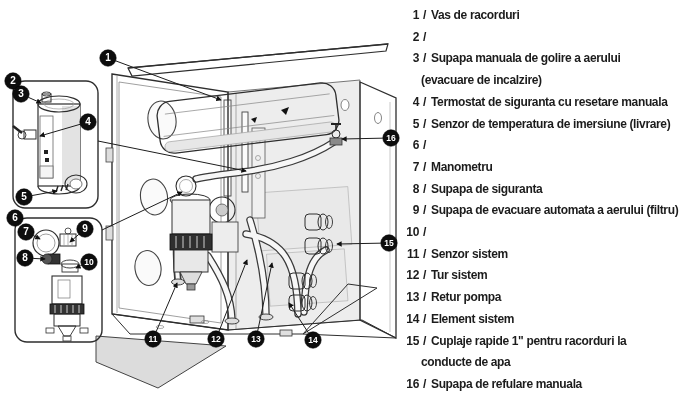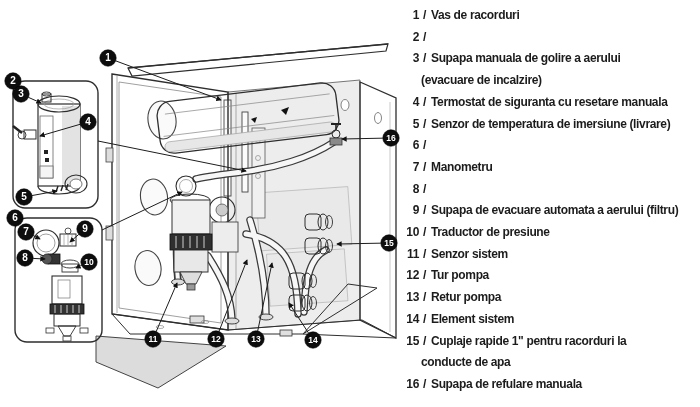--- a/index.html
+++ b/index.html
@@ -345,40 +345,40 @@
       <span class="leg-sep">/</span>
     </div>
     <div class="leg-row">
       <span class="leg-num">7</span>
       <span class="leg-sep">/</span>
       <span class="leg-text">Manometru</span>
     </div>
     <div class="leg-row">
       <span class="leg-num">8</span>
       <span class="leg-sep">/</span>
+      <span class="leg-text">Supapa de siguranta</span>
     </div>
     <div class="leg-row">
       <span class="leg-num">9</span>
       <span class="leg-sep">/</span>
       <span class="leg-text">Supapa de evacuare automata a aerului (filtru)</span>
     </div>
     <div class="leg-row">
       <span class="leg-num">10</span>
       <span class="leg-sep">/</span>
-      <span class="leg-text">Traductor de presiune</span>
     </div>
     <div class="leg-row">
       <span class="leg-num">11</span>
       <span class="leg-sep">/</span>
       <span class="leg-text">Senzor sistem</span>
     </div>
     <div class="leg-row">
       <span class="leg-num">12</span>
       <span class="leg-sep">/</span>
-      <span class="leg-text">Tur pompa</span>
+      <span class="leg-text">Tur sistem</span>
     </div>
     <div class="leg-row">
       <span class="leg-num">13</span>
       <span class="leg-sep">/</span>
       <span class="leg-text">Retur pompa</span>
     </div>
     <div class="leg-row">
       <span class="leg-num">14</span>
       <span class="leg-sep">/</span>
       <span class="leg-text">Element sistem</span>

